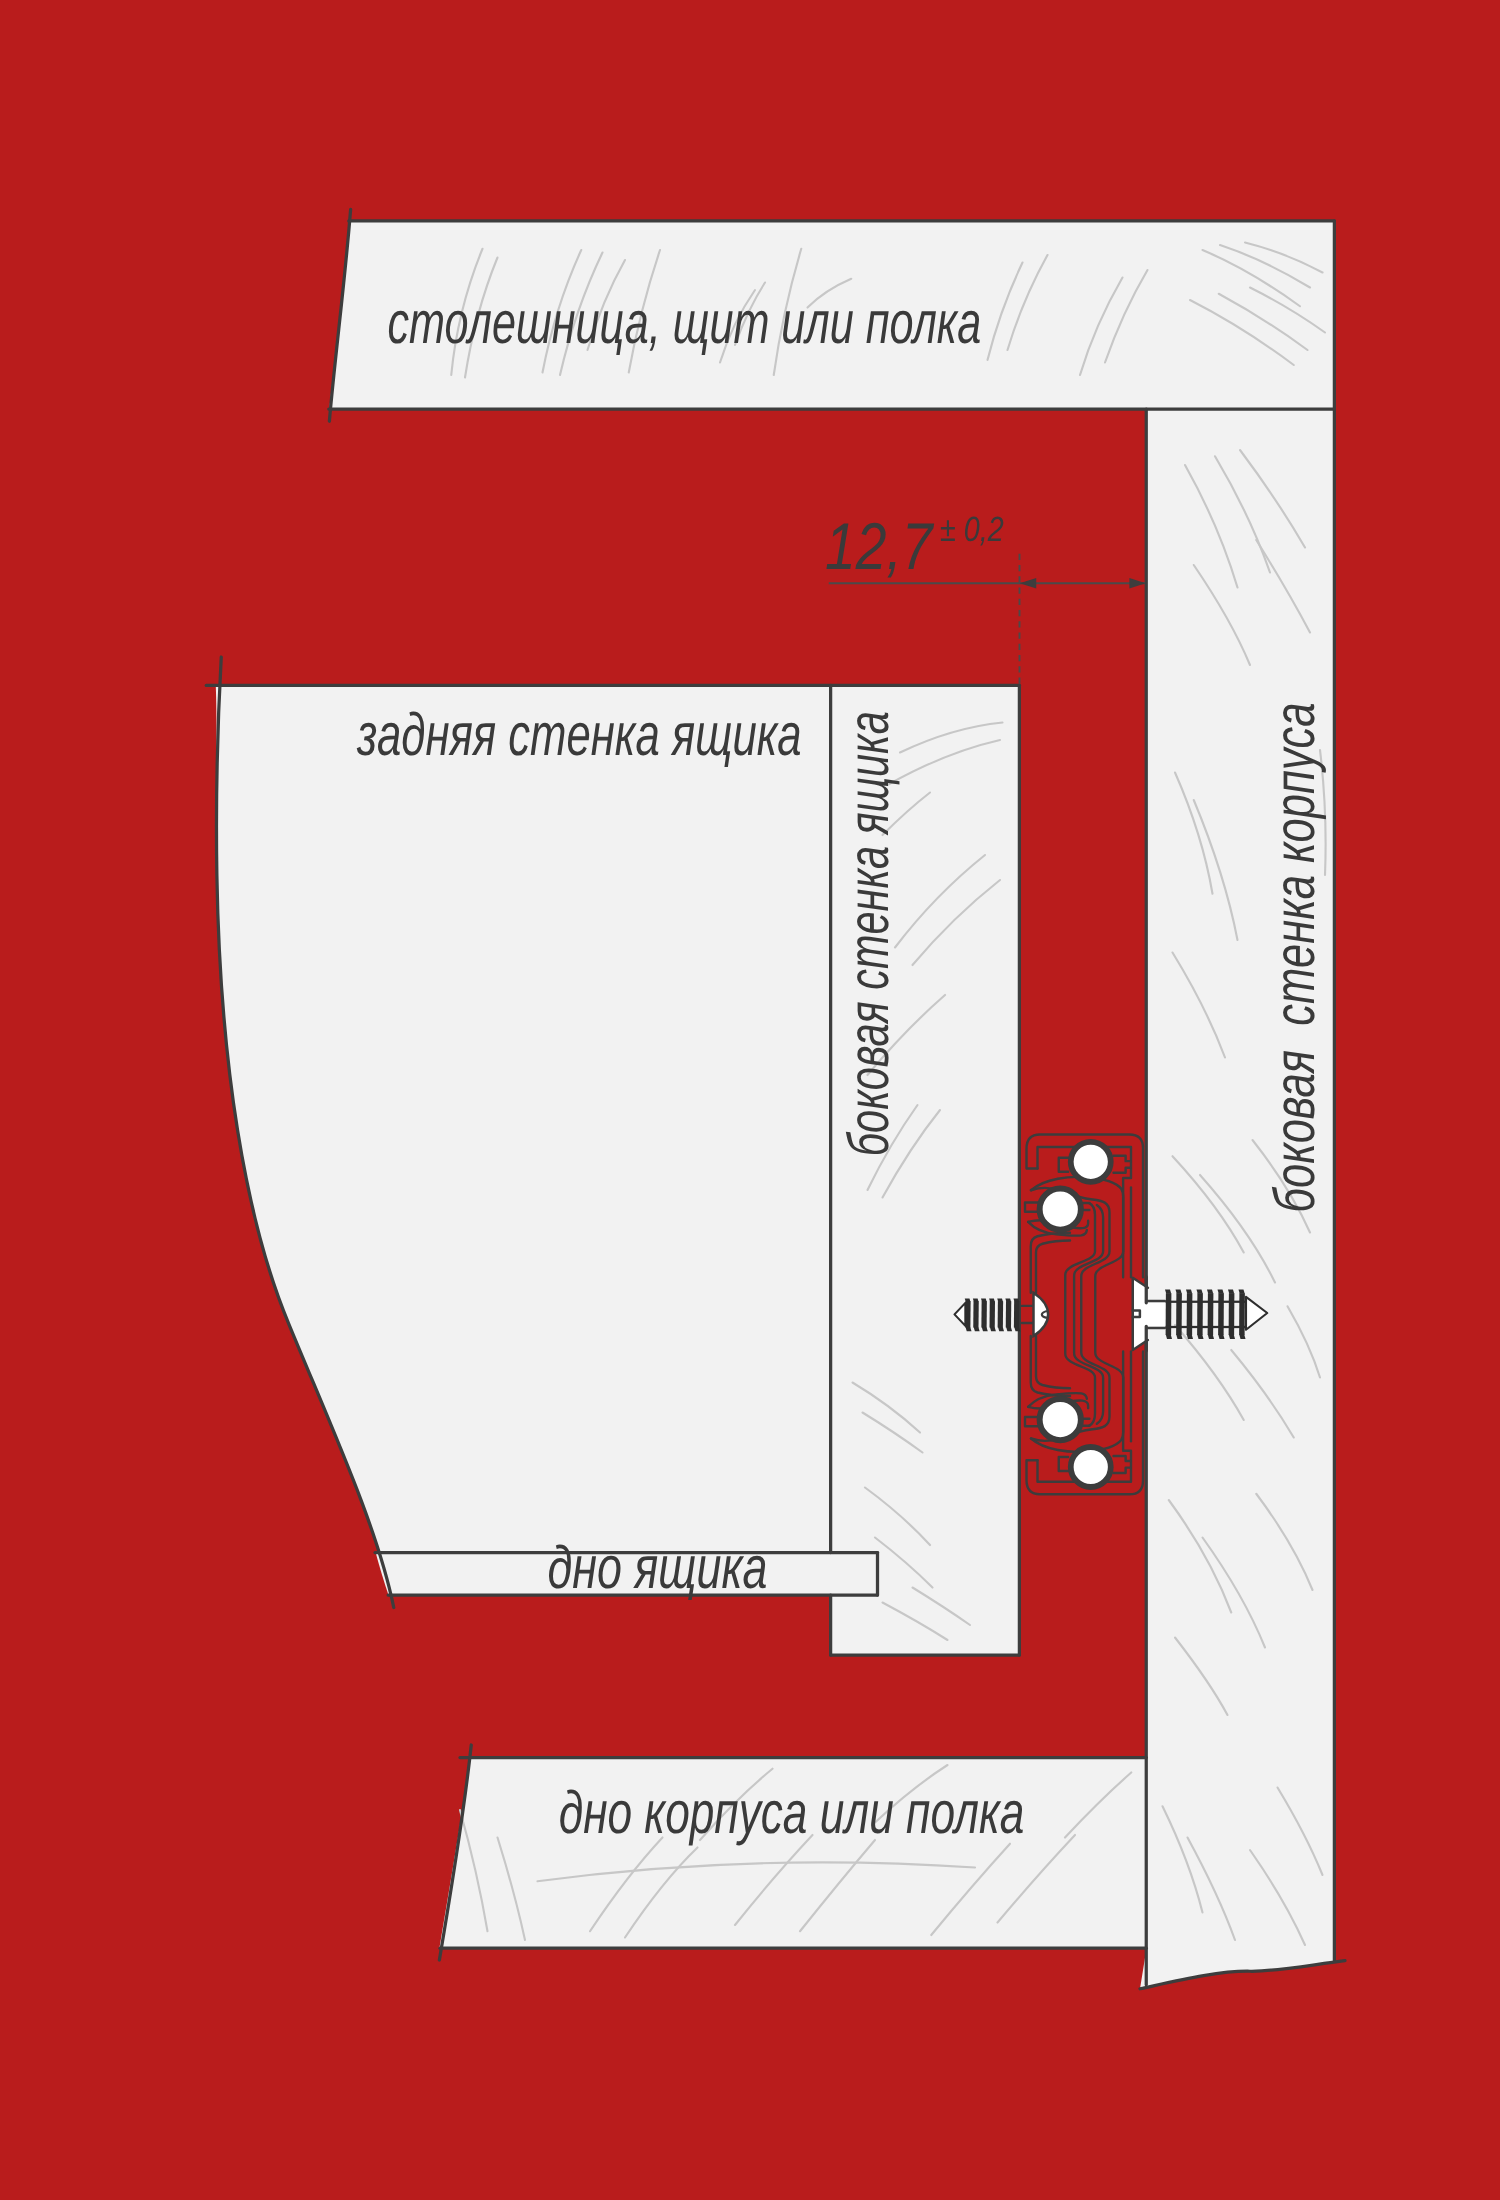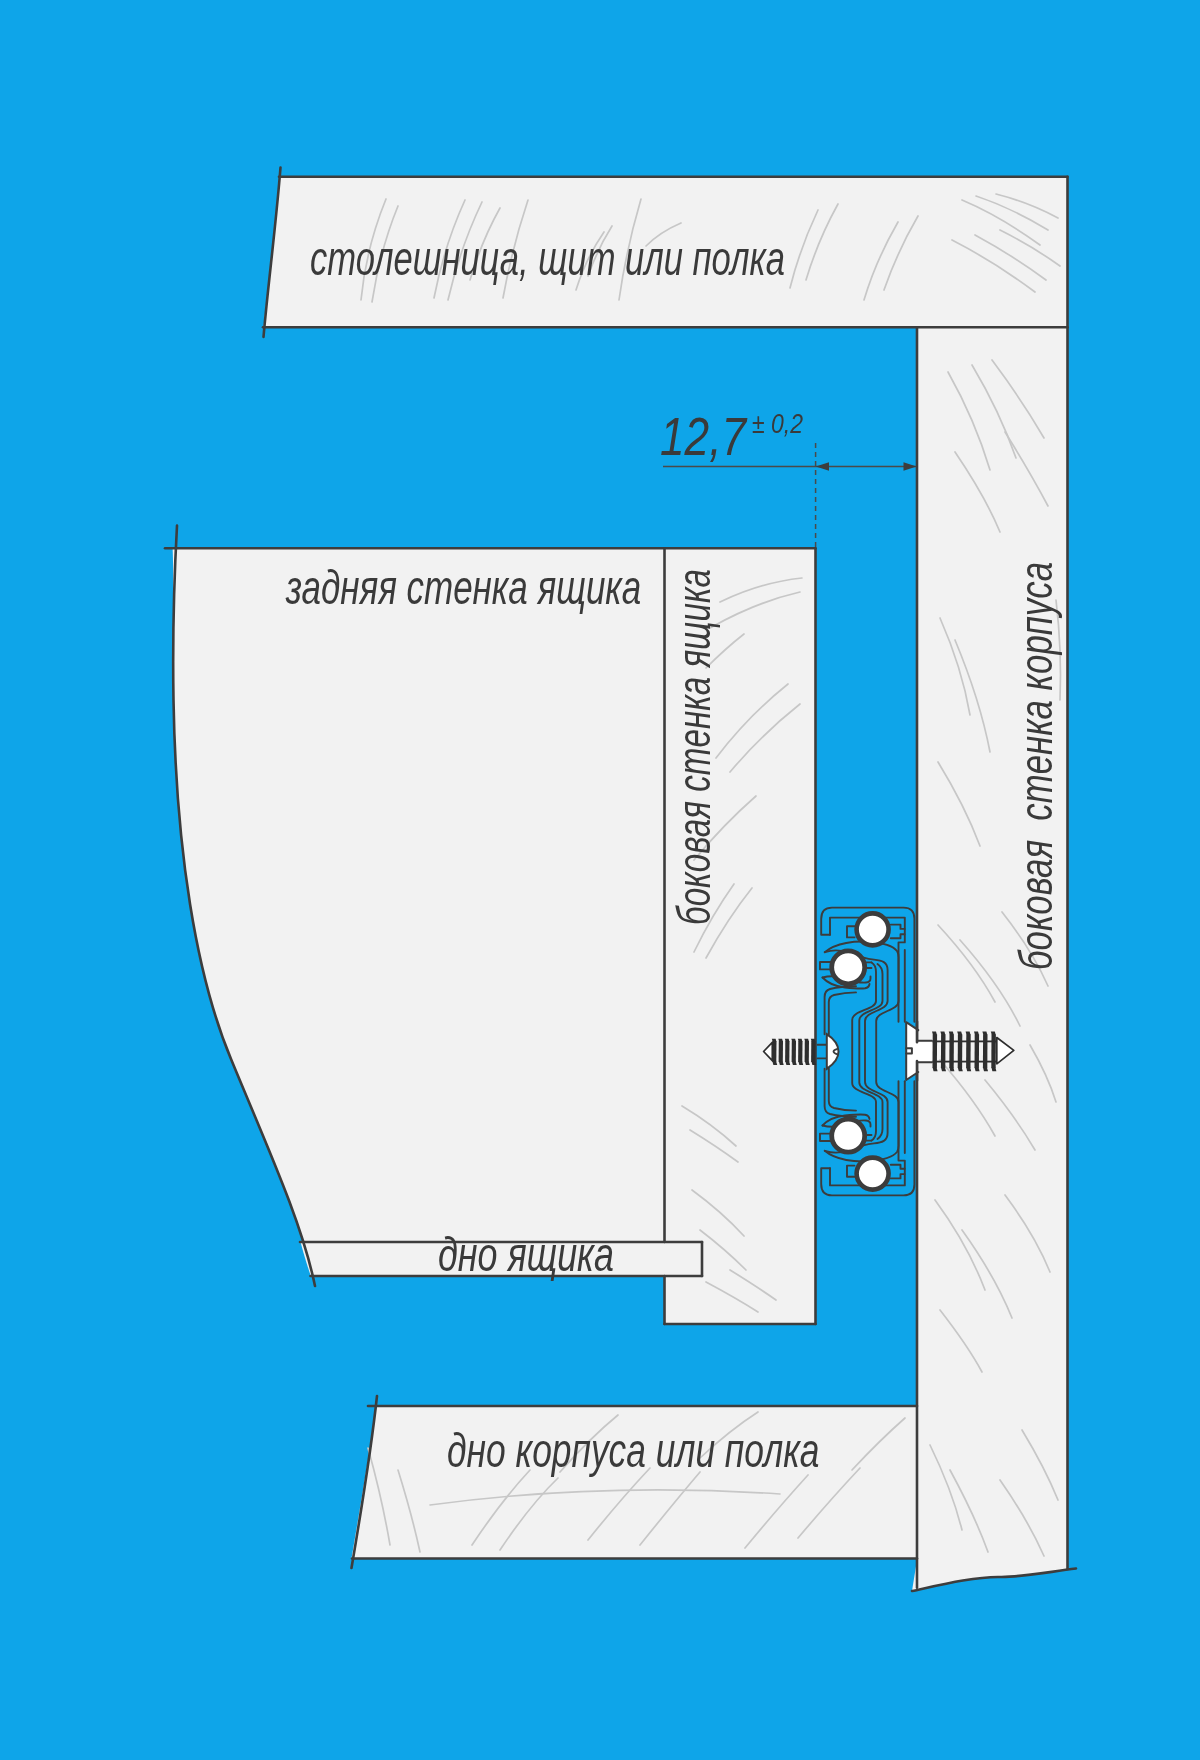--- a/index.html
+++ b/index.html
@@ -1,14 +1,14 @@
 <!DOCTYPE html>
 <html><head><meta charset="utf-8"><style>
 html,body{margin:0;padding:0;background:#ffffff;}
-#page{position:relative;width:1200px;height:1760px;background:#0ea5e9;overflow:hidden;}
+#page{position:relative;width:1200px;height:1760px;background:#b91c1c;overflow:hidden;}
 text{font-family:"Liberation Sans",sans-serif;font-style:italic;fill:#3a3a3a;}
 </style></head><body>
 <div id="page">
 <svg width="1200" height="1760" viewBox="0 0 1200 1760" style="filter:blur(0.45px)">
 <g fill="#f2f2f2" stroke="none">
 <path d="M 280,176.7 H 1067.5 V 327.2 L 263.5,327.2 C 268,285 276,225 280,176.7 Z"></path>
 <path d="M 917,327.2 H 1067.5 L 1067.5,1569 C 1048,1572 1020,1577.4 1000,1577 C 975,1576.5 940,1585 912,1591 L 917,1560 Z"></path>
 <path d="M 172.6,548.3 C 174,580 172.5,640 173.5,700 C 176,850 196,975 231,1059 C 259,1127 287.6,1190.5 304.6,1245.9 L 664.5,1242 V 548.3 Z"></path>
 <rect x="664.5" y="548.3" width="151" height="775.7"></rect>
 <path d="M 300.5,1242 L 702,1242 L 702,1276 L 310.8,1276 C 307,1265 303.5,1253 300.5,1242 Z"></path>

